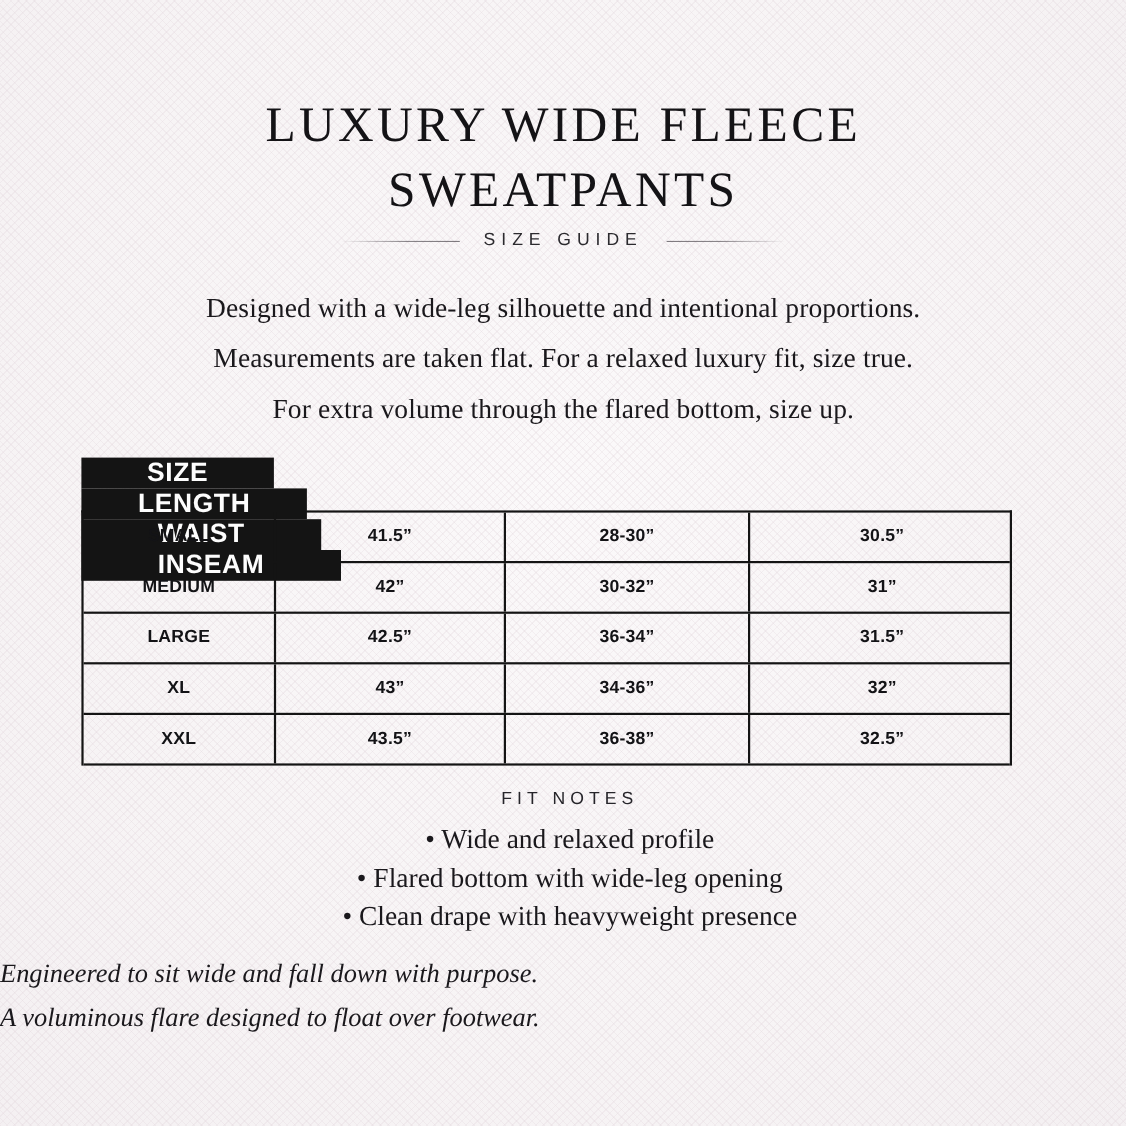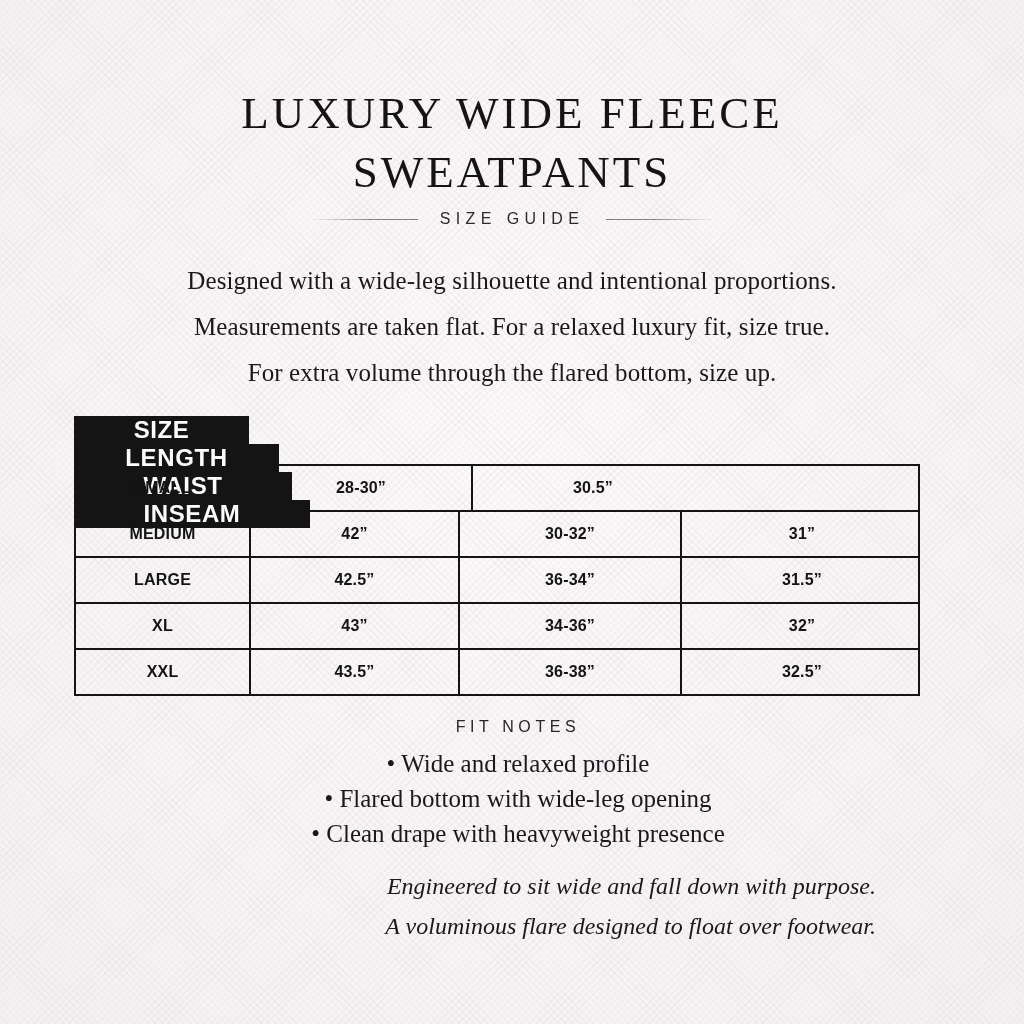--- a/index.html
+++ b/index.html
@@ -184,21 +184,21 @@
     color: #1a181c;
     white-space: nowrap;
   }
 
   
   .closing {
     position: absolute;
     left: 0;
     top: 866px;
     width: 876px;
-    text-align: right;
+    text-align: left;
   }
   .closing p {
     margin: 0;
     font-style: italic;
     font-size: 24px;
     line-height: 40px;
     color: #1a181c;
     white-space: nowrap;
   }
 </style>
@@ -230,20 +230,21 @@
       <div class="th col-0">SIZE</div>
       <div class="th col-1">LENGTH</div>
       <div class="th col-2">WAIST</div>
       <div class="th col-3">INSEAM</div>
     </div>
 
     <div class="tbody">
 
       <div class="tr">
         <div class="td col-0">SMALL</div>
+        <div class="td col-1">41.5”</div>
         <div class="td col-2">28-30”</div>
         <div class="td col-3">30.5”</div>
       </div>
 
       <div class="tr">
         <div class="td col-0">MEDIUM</div>
         <div class="td col-1">42”</div>
         <div class="td col-2">30-32”</div>
         <div class="td col-3">31”</div>
       </div>

